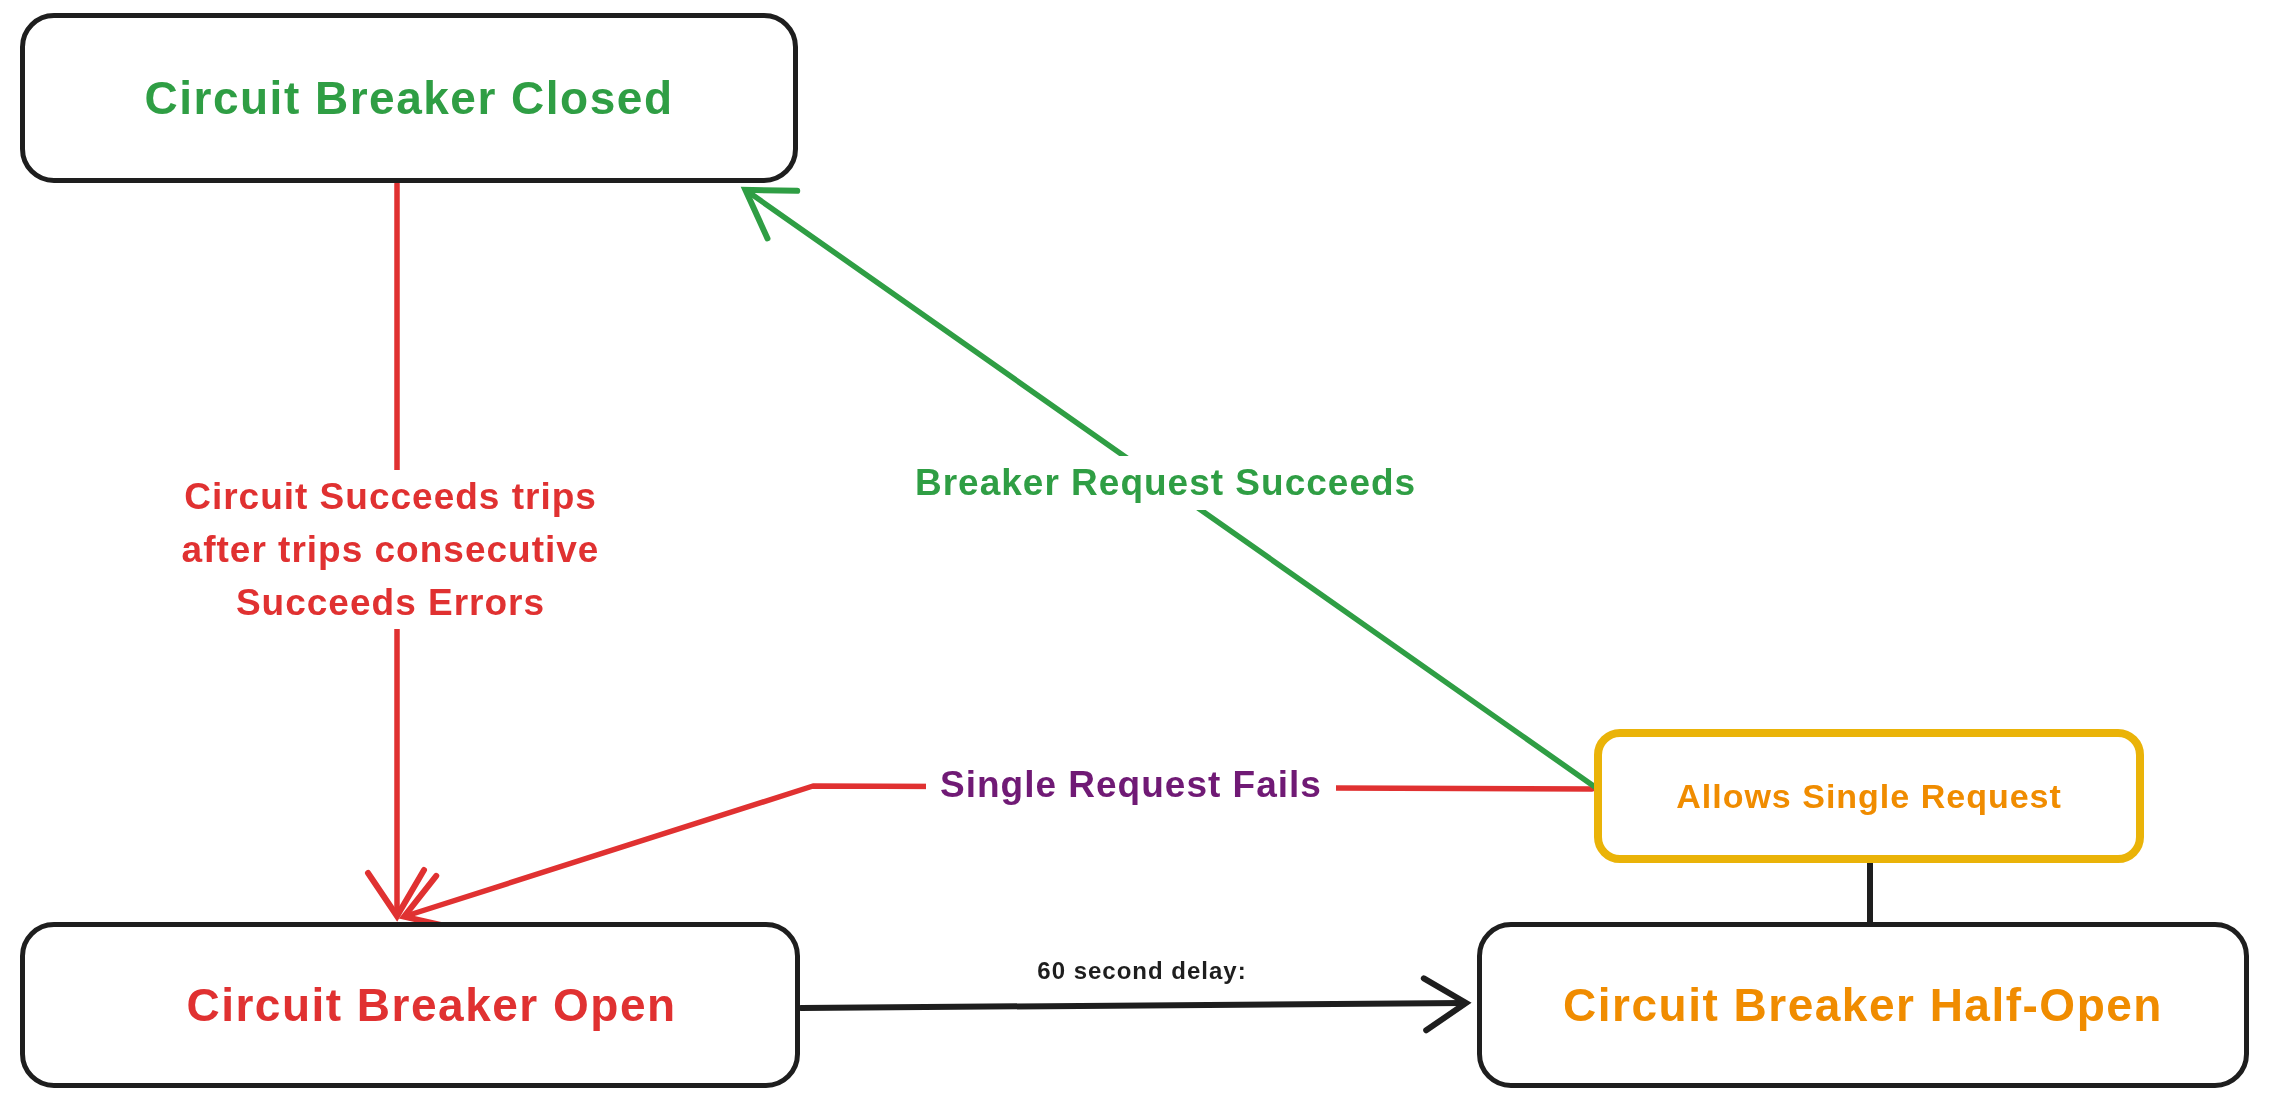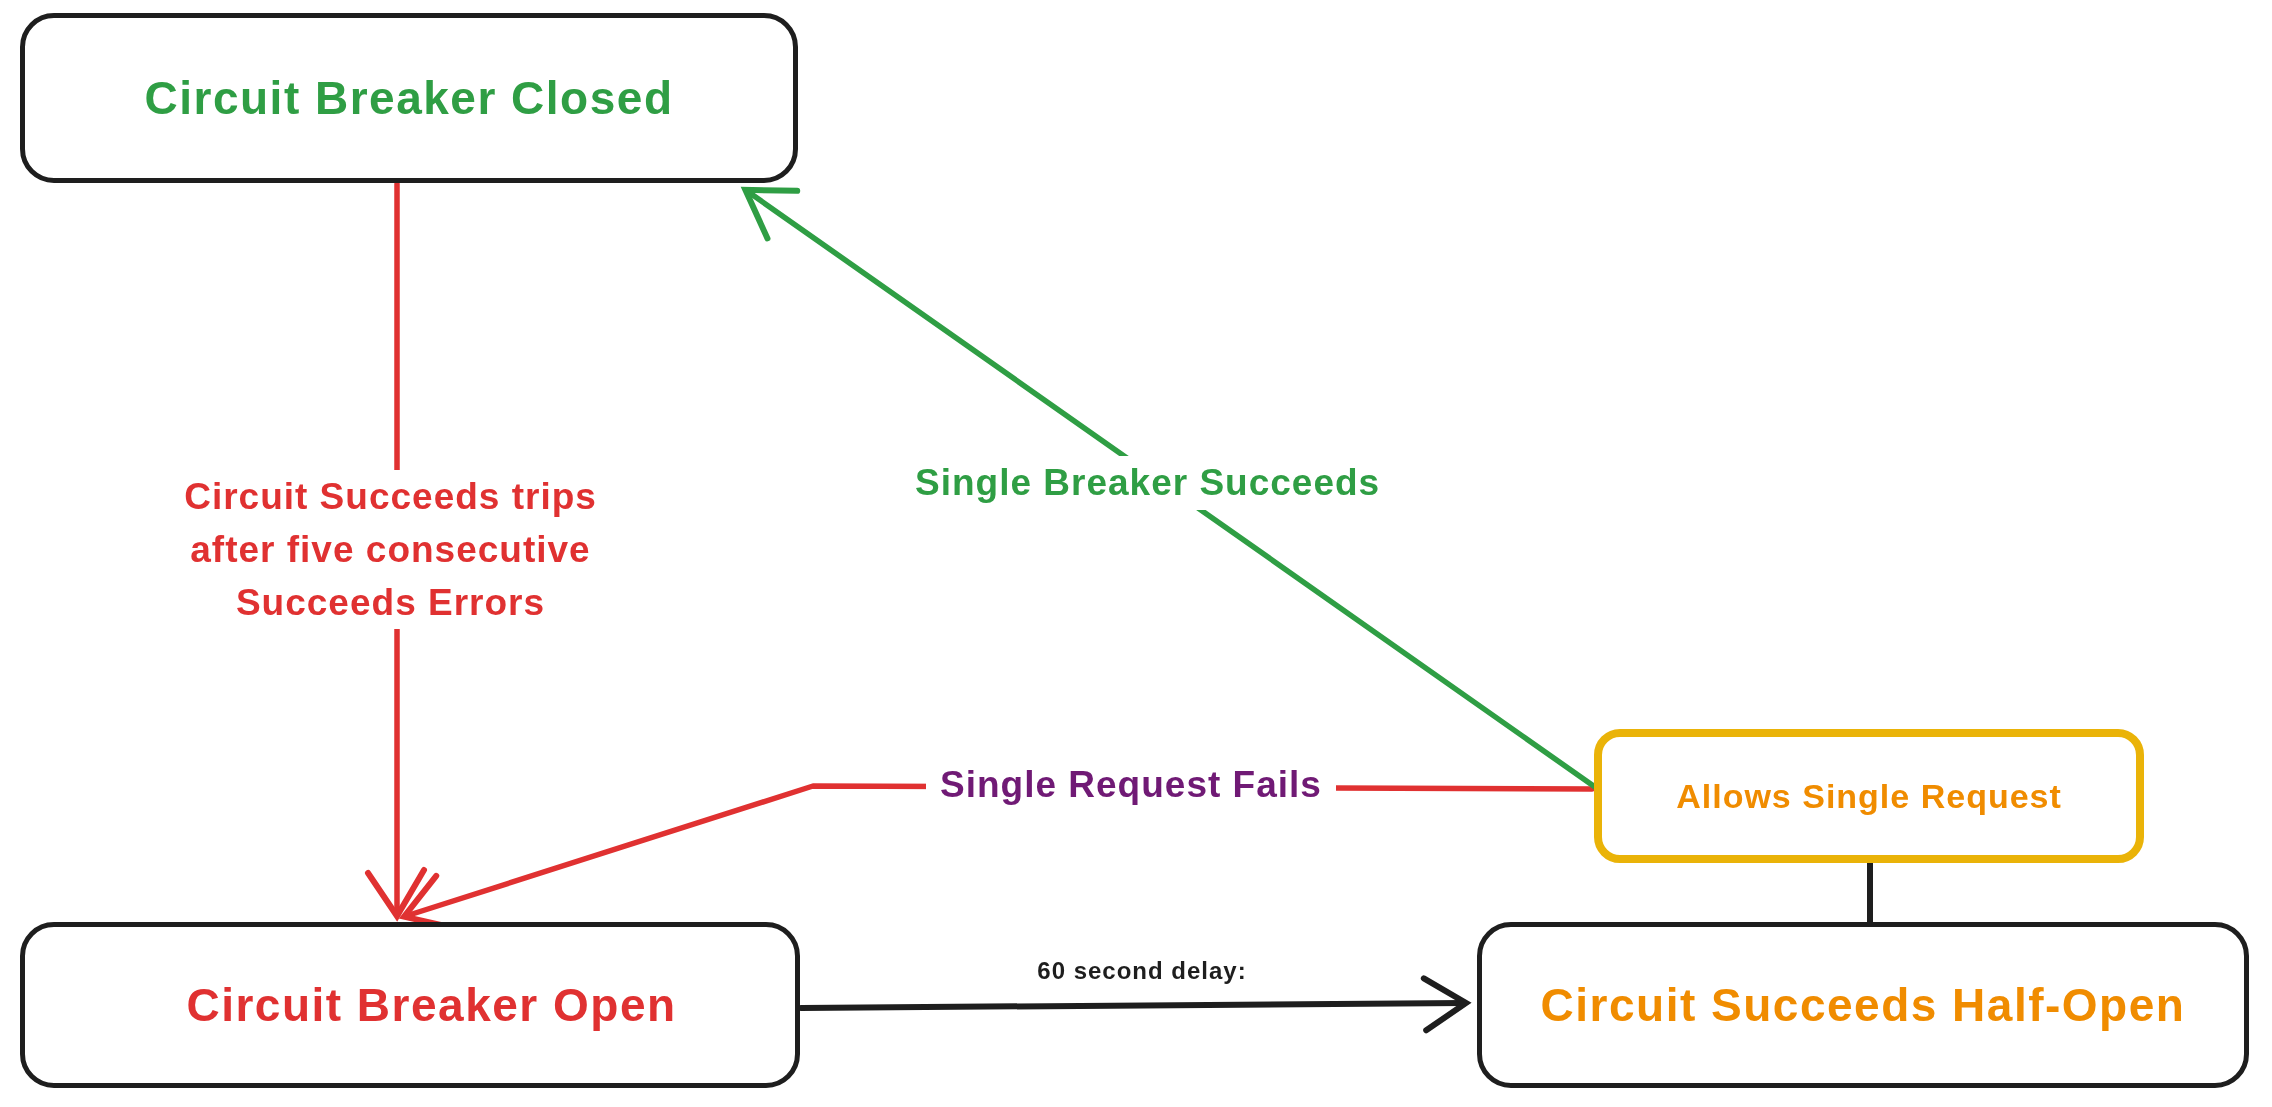--- a/index.html
+++ b/index.html
@@ -120,34 +120,34 @@
 
   <div class="node" id="node-closed">
     <span class="node-label">Circuit Breaker Closed</span>
   </div>
 
   <div class="node" id="node-open">
     <span class="node-label">Circuit Breaker Open</span>
   </div>
 
   <div class="node" id="node-half-open">
-    <span class="node-label">Circuit Succeeds Half-Open</span>
+    <span class="node-label">Circuit Breaker Half-Open</span>
   </div>
 
   <div class="node" id="node-allows">
     <span class="node-label">Allows Single Request</span>
   </div>
 
   <div class="edge-label" id="edge-trip-label">
     <div>Circuit Succeeds trips</div>
-    <div>after five consecutive</div>
+    <div>after trips consecutive</div>
     <div>Succeeds Errors</div>
   </div>
 
-  <div class="edge-label" id="edge-succeeds-label">Single Breaker Succeeds</div>
+  <div class="edge-label" id="edge-succeeds-label">Breaker Request Succeeds</div>
 
   <div class="edge-label" id="edge-fails-label">Single Request Fails</div>
 
   <div class="edge-label" id="edge-delay-label">
     <div>60 second delay:</div>
   </div>
 
 </div>
 
 </body></html>

